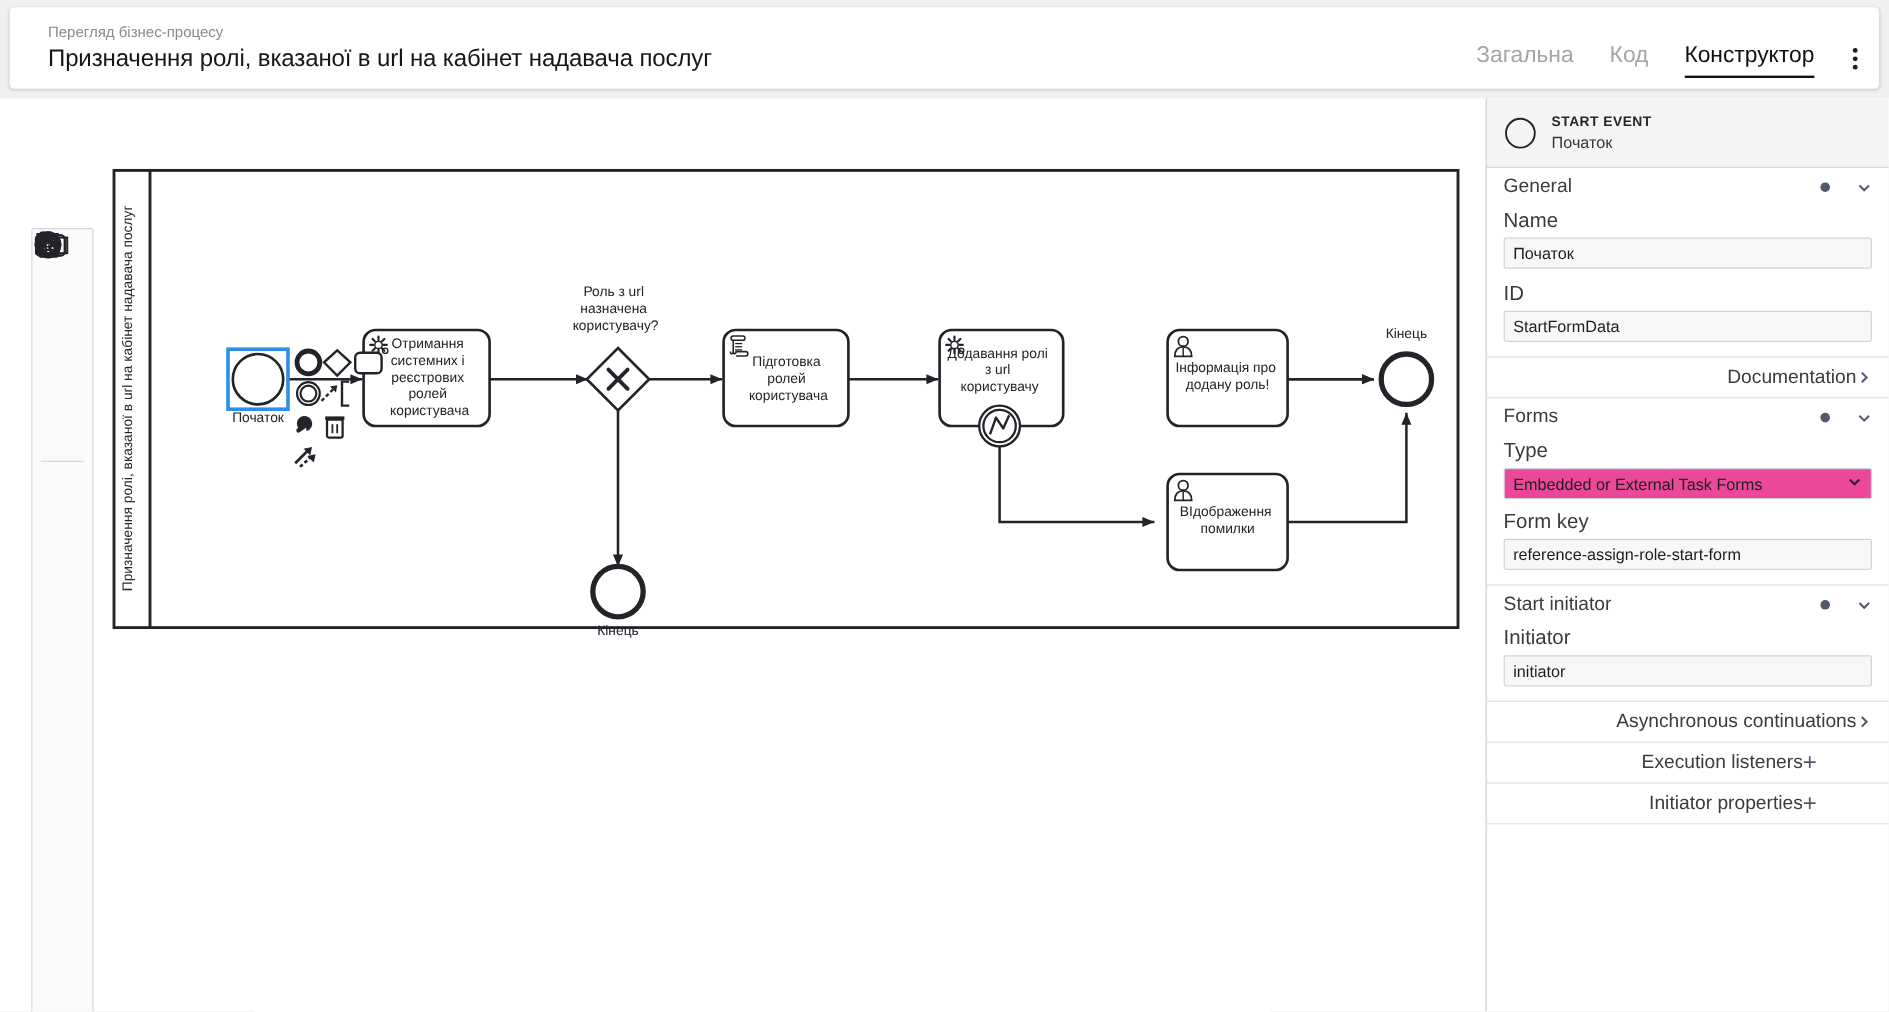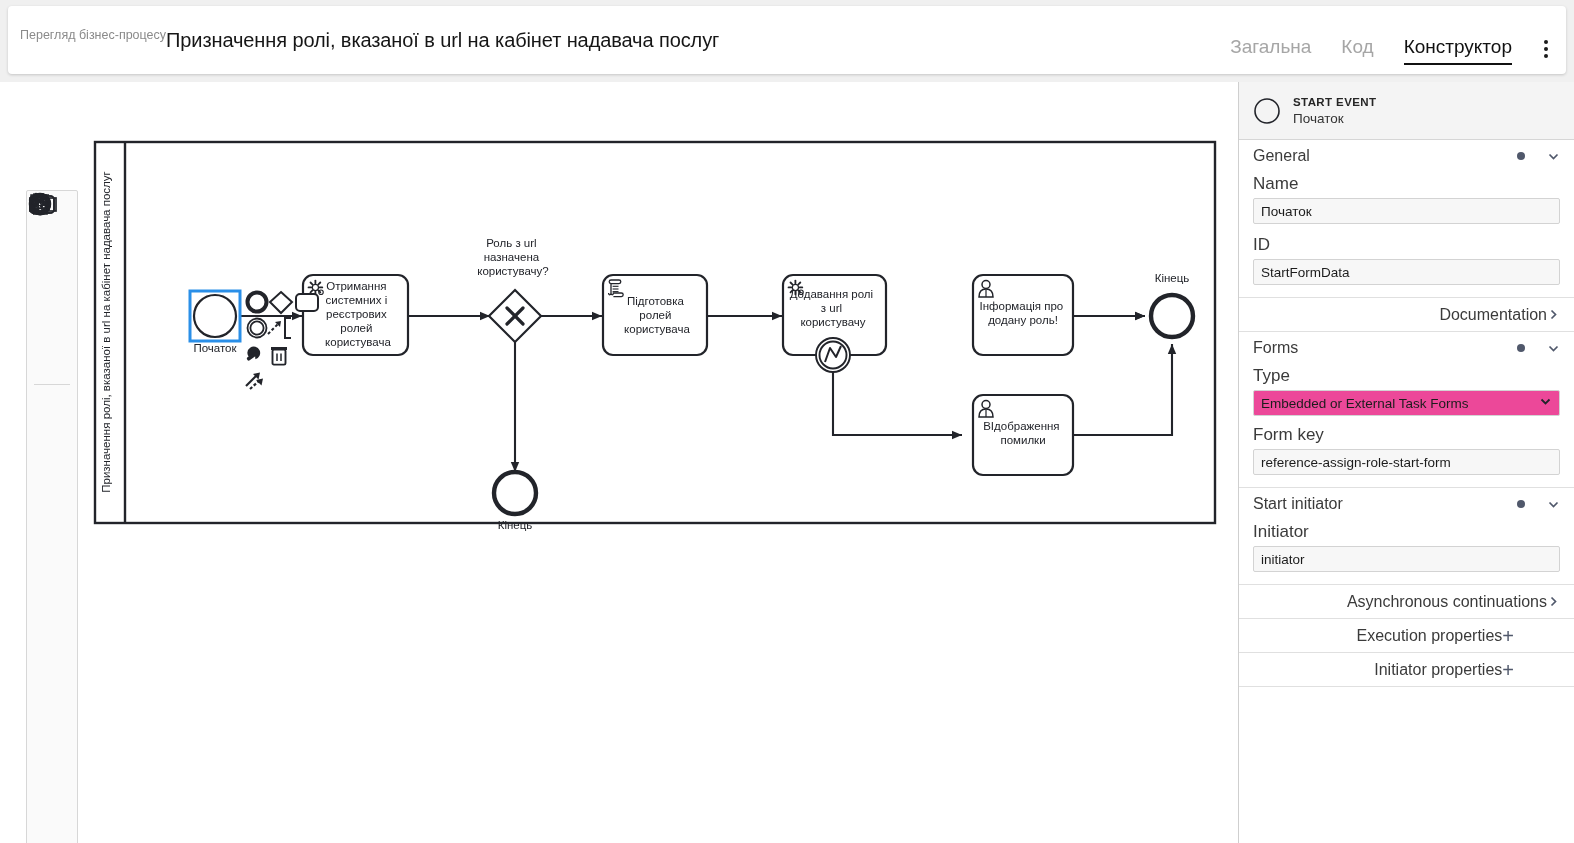--- a/index.html
+++ b/index.html
@@ -12,21 +12,21 @@
   }
   #app { position: relative; width: 1574px; height: 843px; background: #f0f0f0; }
 
   
   .topbar {
     position: absolute; left: 8px; top: 6px; width: 1558px; height: 68px;
     background: #ffffff; border-radius: 4px;
     box-shadow: 0 1px 3px rgba(0,0,0,.18);
     display: flex; align-items: center; justify-content: space-between;
   }
-  .topbar-left { padding-left: 12px; display: flex; flex-direction: row; justify-content: center; }
+  .topbar-left { padding-left: 32px; display: flex; flex-direction: column; justify-content: center; }
   .breadcrumb { font-size: 12.5px; color: #8a8a8a; line-height: 17px; }
   .page-title { font-size: 20px; color: #161616; line-height: 26px; letter-spacing: -.1px; }
 
   .topbar-right { display: flex; align-items: center; padding-right: 14px; height: 100%; margin-top: 17px; }
   .tab {
     font-size: 19px; color: #a6a6a6; margin-left: 30px;
     position: relative; padding-bottom: 3px; cursor: pointer; white-space: nowrap;
   }
   .tab.active { color: #111111; }
   .tab.active::after {
@@ -490,21 +490,21 @@
         <span class="chev">
           <svg width="13" height="13" viewBox="0 0 13 13">
               <path d="M4.5,2.5 L8.5,6.5 L4.5,10.5" fill="none" stroke="#50586b" stroke-width="1.7"></path>
             </svg>
         </span>
       </div>
     </div>
 
     <div class="group simple">
       <div class="group-head">
-        <span class="group-title">Execution properties</span>
+        <span class="group-title">Execution listeners</span>
         <span class="plus">+</span>
       </div>
     </div>
 
     <div class="group simple">
       <div class="group-head">
         <span class="group-title">Initiator properties</span>
         <span class="plus">+</span>
       </div>
     </div>

